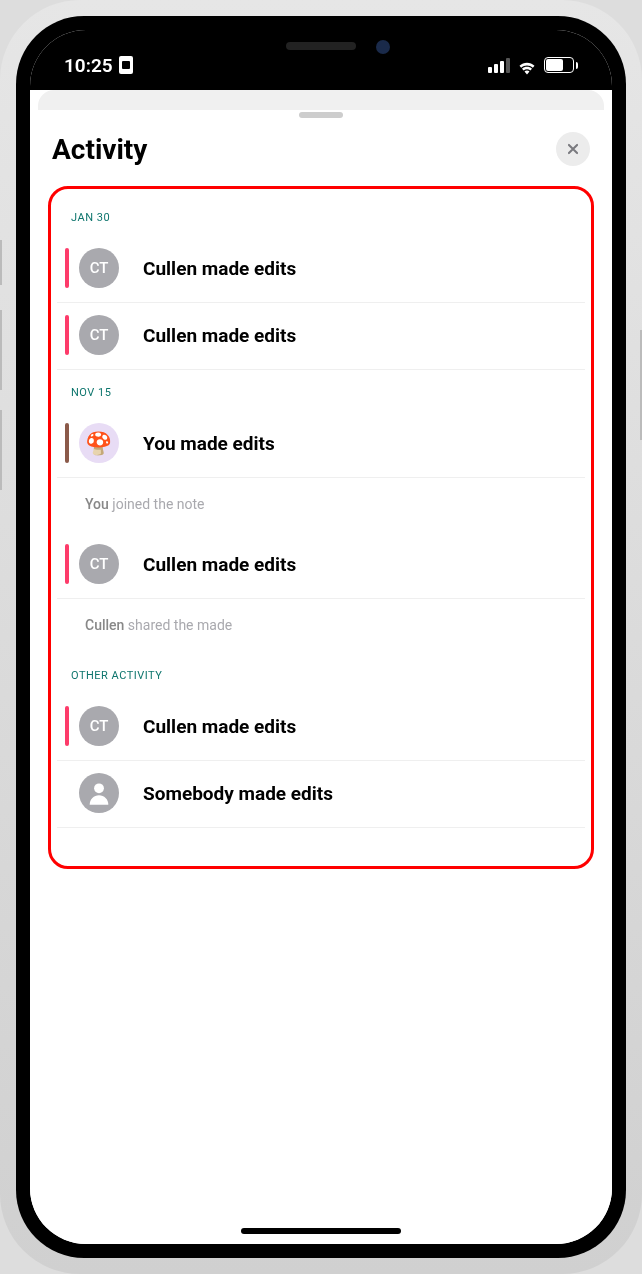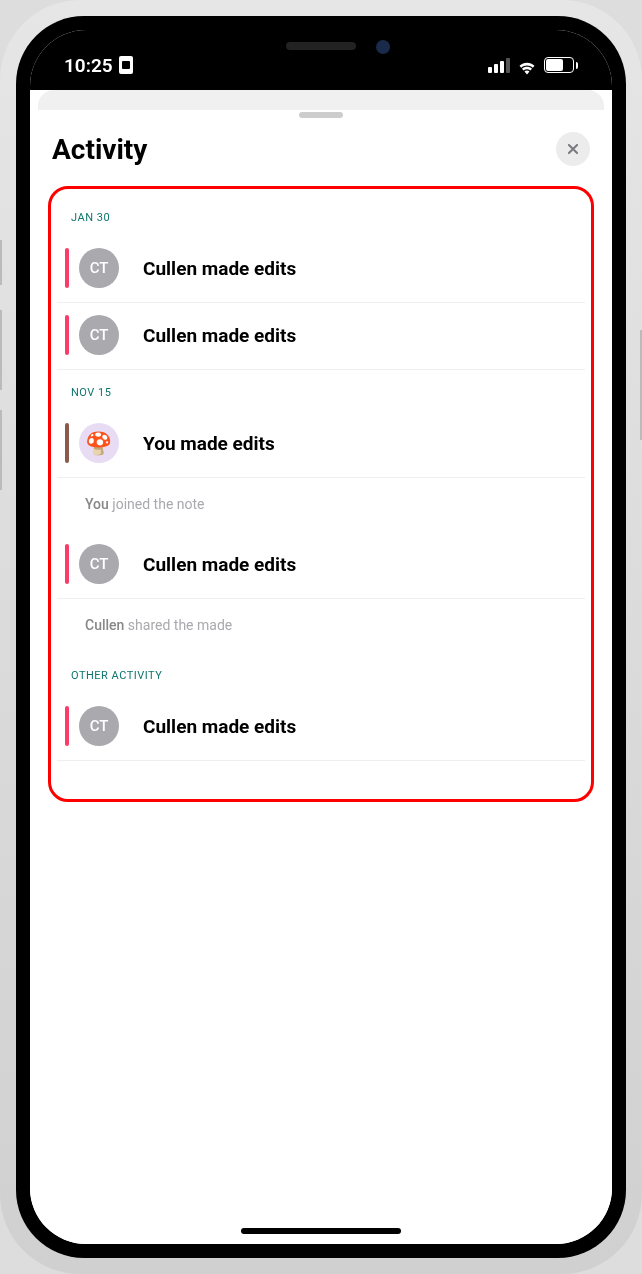--- a/index.html
+++ b/index.html
@@ -323,20 +323,33 @@
 
           <div class="section-heading">OTHER ACTIVITY</div>
           <div class="activity-row">
             <div class="edge-bar edge-pink"></div>
             <div class="avatar">CT</div>
             <div class="row-text">
               <span class="actor">Cullen</span>
               <span class="action">made edits</span>
             </div>
           </div>
+          <div class="activity-row">
+            <div class="edge-none"></div>
+            <div class="avatar avatar-generic">
+              <svg viewBox="0 0 24 24">
+                  <circle cx="12" cy="8" r="4.2"></circle>
+                  <path d="M4 22c0-4.4 3.6-8 8-8s8 3.6 8 8"></path>
+                </svg>
+            </div>
+            <div class="row-text">
+              <span class="actor">Somebody</span>
+              <span class="action">made edits</span>
+            </div>
+          </div>
 
         </div>
 
       </div>
 
       <div class="home-indicator"></div>
     </div>
   </div>
 </div>
 

